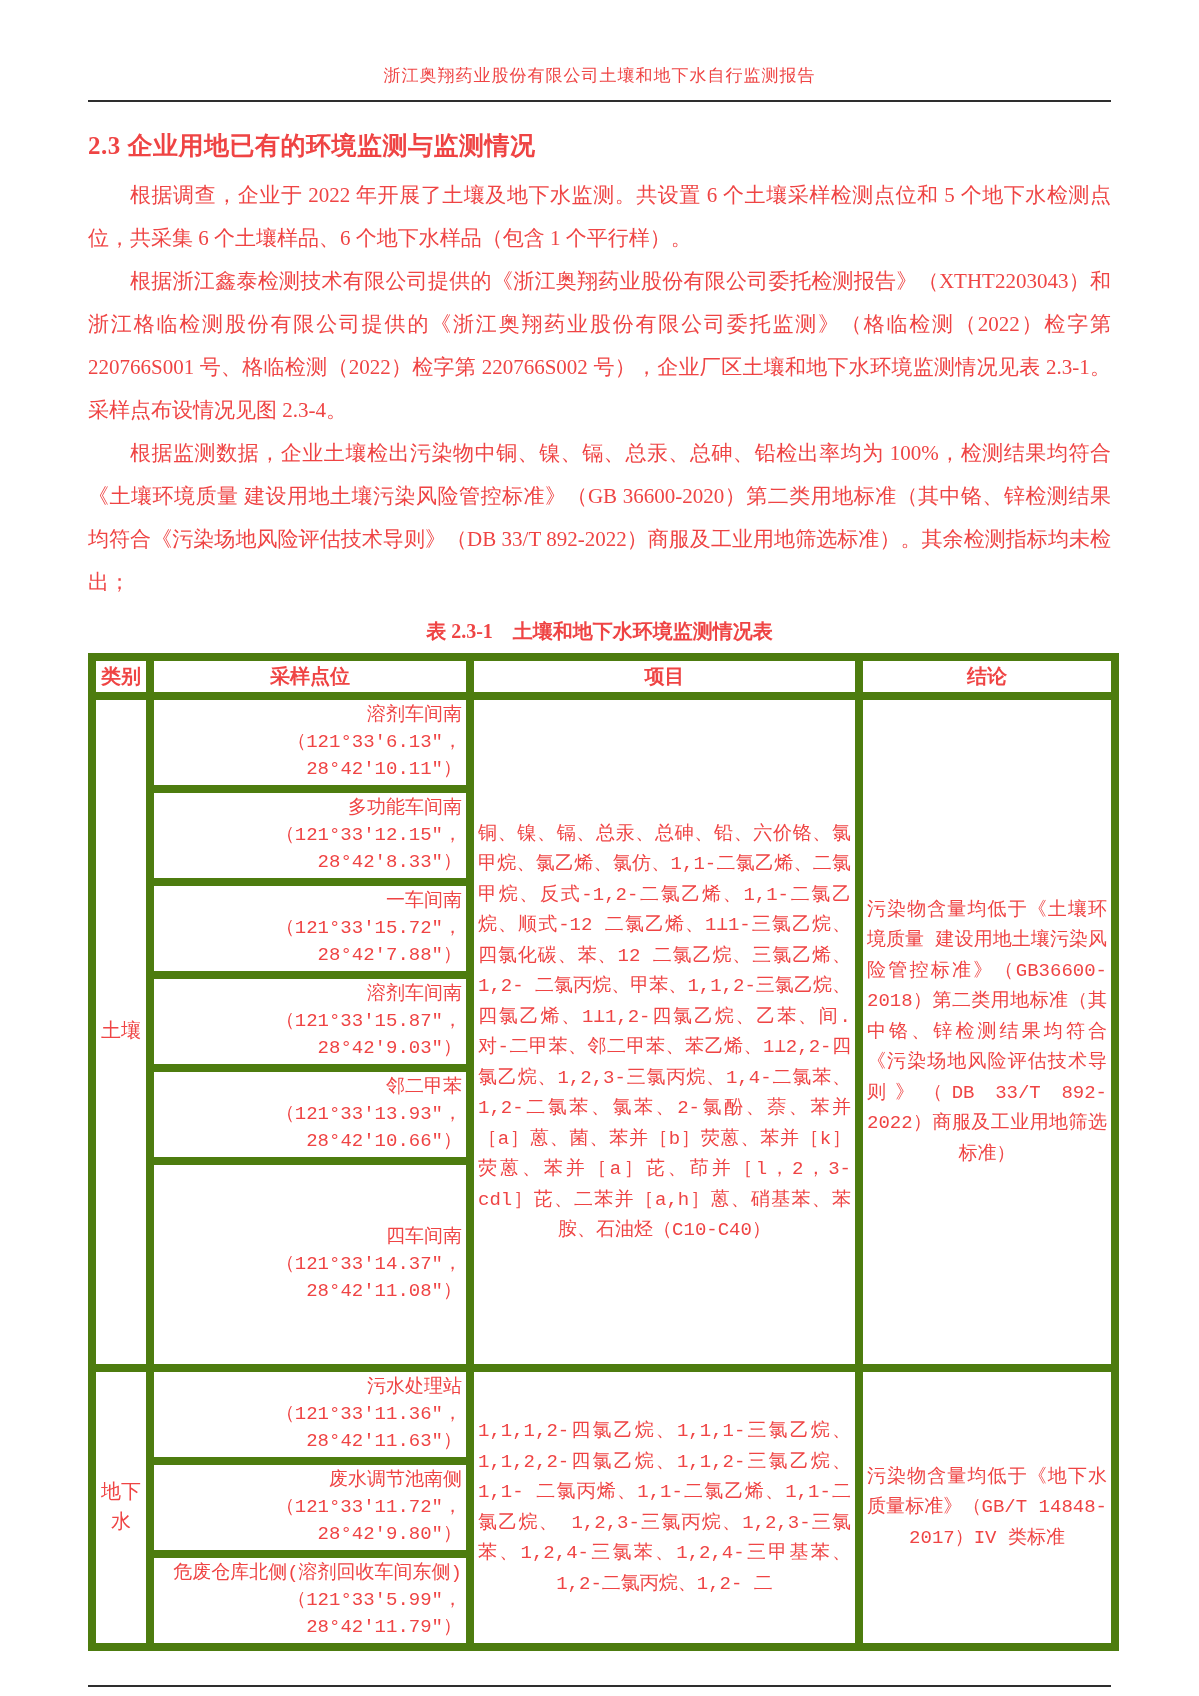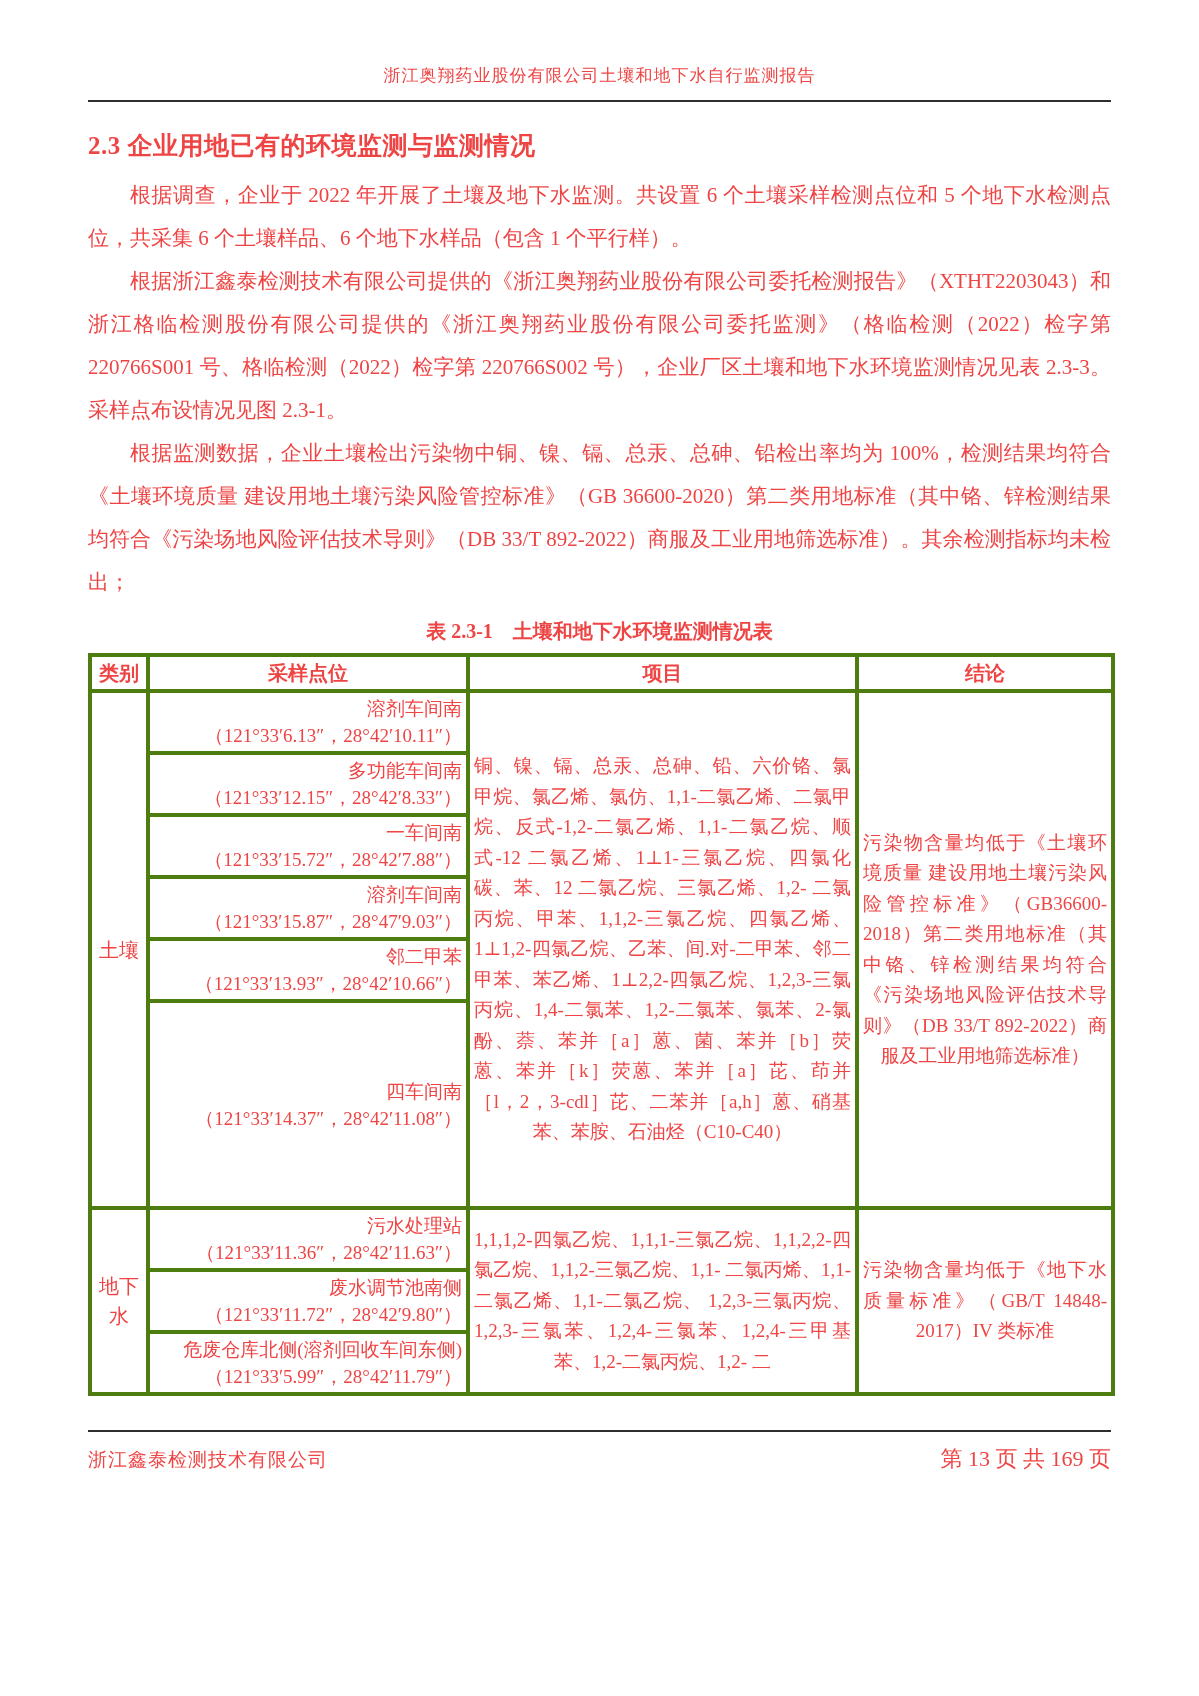--- a/index.html
+++ b/index.html
@@ -39,23 +39,24 @@
     font-size:20px;
     font-weight:bold;
     margin:14px 0 8px;
   }
   table.monitor {
     width:100%;
     border-collapse:collapse;
     table-layout:fixed;
   }
   table.monitor th, table.monitor td {
-    border:4px solid #4d7c0f;
+    border:8px solid #4d7c0f;
     padding:2px 4px;
     box-sizing:border-box;
+    font-family:Liberation Mono, monospace;
   }
   table.monitor th {
     font-size:20px;
     font-weight:bold;
     height:36px;
     text-align:center;
   }
   td.cat-cell {
     font-size:20px;
     text-align:center;
@@ -104,21 +105,21 @@
 <div class="page">
 
   <div class="page-header">
     <span>浙江奥翔药业股份有限公司土壤和地下水自行监测报告</span>
   </div>
 
   <div class="section-title">2.3 企业用地已有的环境监测与监测情况</div>
 
   <div class="body-text">
     <p>根据调查，企业于 2022 年开展了土壤及地下水监测。共设置 6 个土壤采样检测点位和 5 个地下水检测点位，共采集 6 个土壤样品、6 个地下水样品（包含 1 个平行样）。</p>
-    <p>根据浙江鑫泰检测技术有限公司提供的《浙江奥翔药业股份有限公司委托检测报告》（XTHT2203043）和浙江格临检测股份有限公司提供的《浙江奥翔药业股份有限公司委托监测》（格临检测（2022）检字第 220766S001 号、格临检测（2022）检字第 220766S002 号），企业厂区土壤和地下水环境监测情况见表 2.3-3。采样点布设情况见图 2.3-1。</p>
+    <p>根据浙江鑫泰检测技术有限公司提供的《浙江奥翔药业股份有限公司委托检测报告》（XTHT2203043）和浙江格临检测股份有限公司提供的《浙江奥翔药业股份有限公司委托监测》（格临检测（2022）检字第 220766S001 号、格临检测（2022）检字第 220766S002 号），企业厂区土壤和地下水环境监测情况见表 2.3-1。采样点布设情况见图 2.3-4。</p>
     <p>根据监测数据，企业土壤检出污染物中铜、镍、镉、总汞、总砷、铅检出率均为 100%，检测结果均符合《土壤环境质量 建设用地土壤污染风险管控标准》（GB 36600-2020）第二类用地标准（其中铬、锌检测结果均符合《污染场地风险评估技术导则》（DB 33/T 892-2022）商服及工业用地筛选标准）。其余检测指标均未检出；</p>
   </div>
 
   <div class="table-caption">表 2.3-1　土壤和地下水环境监测情况表</div>
 
   <table class="monitor">
     <colgroup>
       <col style="width:58px">
       <col style="width:320px">
       <col style="width:389px">
@@ -150,21 +151,21 @@
       </tr>
       <tr>
         <td class="pt-cell">
           <div class="pt-name">一车间南</div>
           <div class="pt-coord">（121°33′15.72″，28°42′7.88″）</div>
         </td>
       </tr>
       <tr>
         <td class="pt-cell">
           <div class="pt-name">溶剂车间南</div>
-          <div class="pt-coord">（121°33′15.87″，28°47′9.03″）</div>
+          <div class="pt-coord">（121°33′15.87″，28°42′9.03″）</div>
         </td>
       </tr>
       <tr>
         <td class="pt-cell">
           <div class="pt-name">邻二甲苯</div>
           <div class="pt-coord">（121°33′13.93″，28°42′10.66″）</div>
         </td>
       </tr>
       <tr class="tall-row">
         <td class="pt-cell">

